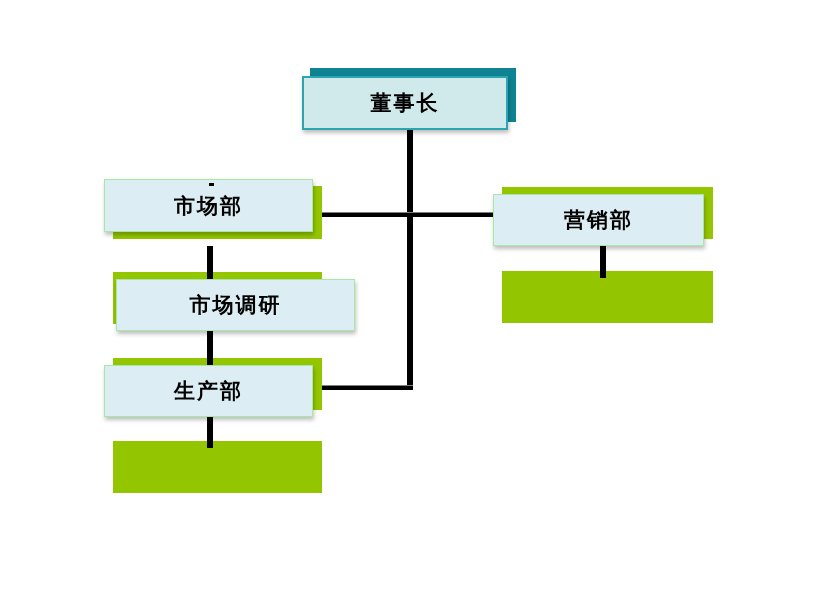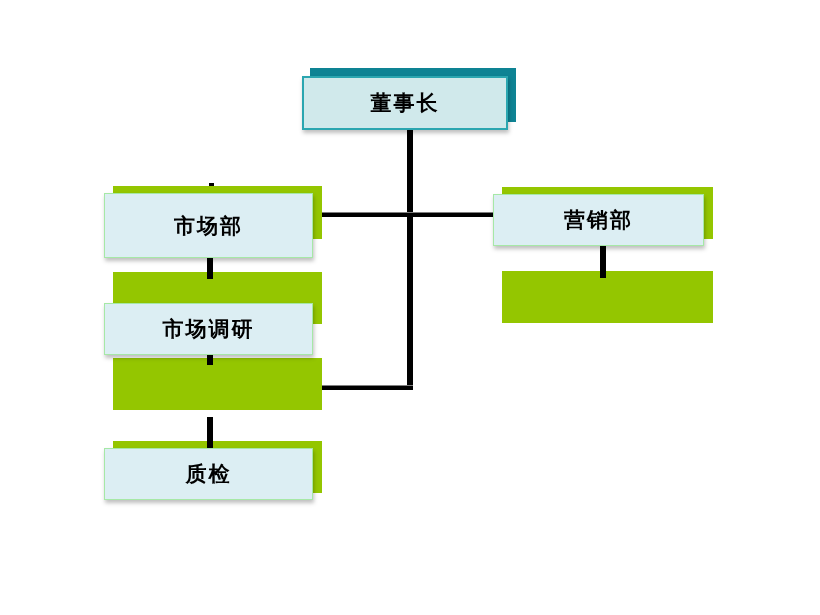--- a/index.html
+++ b/index.html
@@ -23,23 +23,23 @@
   .dept-box{background:var(--dept-fill,#dceef3);border:1px solid var(--dept-border,#a6e8a6);}
   .chair-shadow{background:var(--chairman-shadow,#0e8394);}
   .chair-box{background:var(--chairman-fill,#d0e9eb);border:2px solid var(--chairman-border,#2ba6b0);}
 
   
   .chair-shadow{left:310px;top:68px;width:206px;height:54px;}
   .chair-box{left:302px;top:76px;width:206px;height:54px;}
 
   
   .mkt-shadow{left:113px;top:186px;width:209px;height:53px;}
-  .mkt-box{left:104px;top:193px;width:209px;height:65px;}
+  .mkt-box{left:104px;top:179px;width:209px;height:53px;}
   .res-shadow{left:113px;top:272px;width:209px;height:52px;}
-  .res-box{left:104px;top:279px;width:209px;height:52px;margin-top:24px;}
+  .res-box{left:116px;top:279px;width:239px;height:52px;}
   .prod-shadow{left:113px;top:358px;width:209px;height:52px;}
   .prod-box{left:104px;top:365px;width:209px;height:52px;}
   .qa-shadow{left:113px;top:441px;width:209px;height:52px;}
   .qa-box{left:104px;top:448px;width:209px;height:52px;}
 
   
   .sales-shadow{left:502px;top:187px;width:211px;height:52px;}
   .sales-box{left:493px;top:194px;width:211px;height:52px;align-items:center;}
   .sup-shadow{left:502px;top:271px;width:211px;height:52px;}
   .sup-box{left:493px;top:278px;width:211px;height:52px;}
@@ -77,25 +77,25 @@
   <div class="box dept-box mkt-box">
     <span>市场部</span>
   </div>
 
   <div class="shadow dept-shadow res-shadow"></div>
   <div class="box dept-box res-box">
     <span>市场调研</span>
   </div>
 
   <div class="shadow dept-shadow prod-shadow"></div>
+  <div class="box dept-box prod-box">
+    <span>生产部</span>
+  </div>
 
   <div class="shadow dept-shadow qa-shadow"></div>
-  <div class="box dept-box qa-box">
-    <span>质检</span>
-  </div>
 
   <div class="shadow dept-shadow sales-shadow"></div>
   <div class="box dept-box sales-box">
     <span>营销部</span>
   </div>
 
   <div class="shadow dept-shadow sup-shadow"></div>
 
 </div>
 

